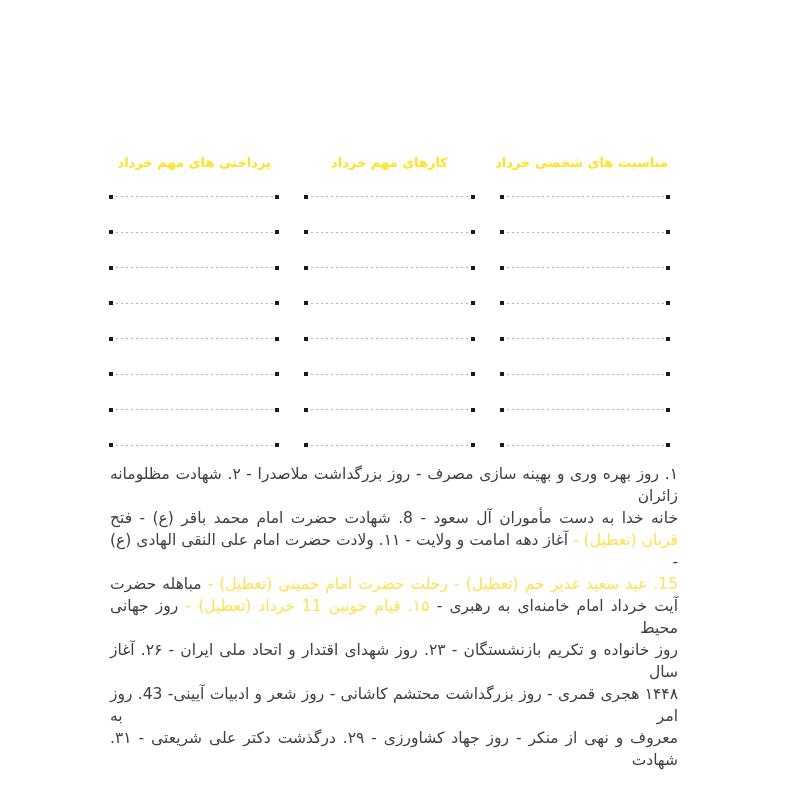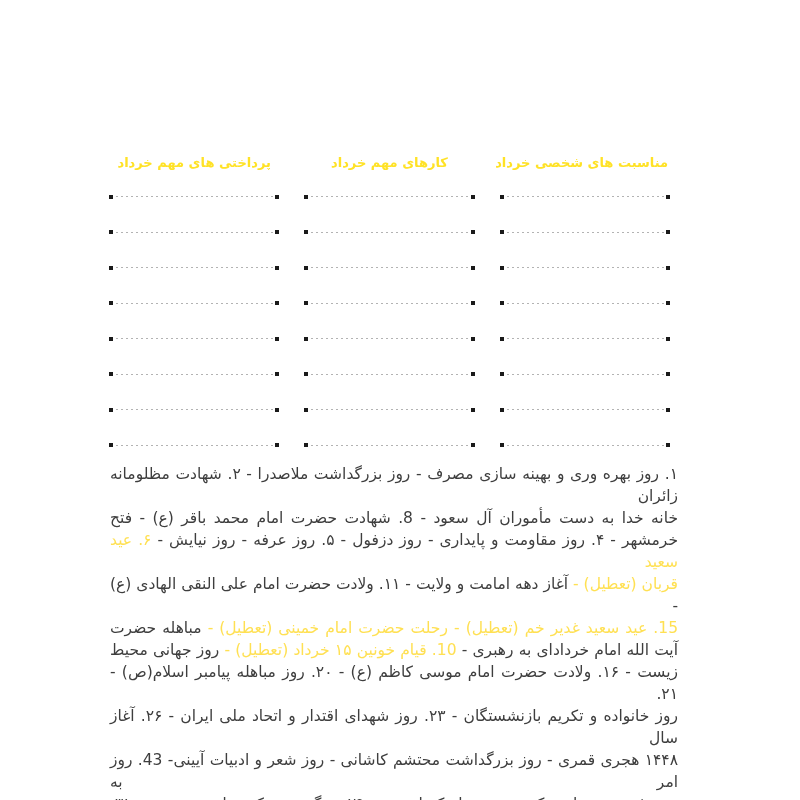--- a/index.html
+++ b/index.html
@@ -84,22 +84,20 @@
         <div class="dotline"></div>
         <div class="dotline"></div>
         <div class="dotline"></div>
         <div class="dotline"></div>
         <div class="dotline"></div>
       </div>
     </div>
   <div class="paragraph" id="paragraph">
       <div class="pline"><span>۱. روز بهره وری و بهینه سازی مصرف - روز بزرگداشت ملاصدرا - ۲. شهادت مظلومانه زائران</span></div>
       <div class="pline"><span>خانه خدا به دست مأموران آل سعود - 8. شهادت حضرت امام محمد باقر (ع) - فتح</span></div>
-      <div class="pline"><span>خرمشهر - ۴. روز مقاومت و پایداری - روز دزفول - ۵. روز عرفه - روز نیایش - </span><span class="hl">۶. عید سعید</span></div>
       <div class="pline"><span class="hl">قربان (تعطیل) - </span><span>آغاز دهه امامت و ولایت - ۱۱. ولادت حضرت امام علی النقی الهادی (ع) -</span></div>
       <div class="pline"><span class="hl">15. عید سعید غدیر خم (تعطیل) - رحلت حضرت امام خمینی (تعطیل) - </span><span>مباهله حضرت</span></div>
-      <div class="pline"><span>آیت الله امام خرداد‌ای به رهبری - </span><span class="hl">10. قیام خونین ۱۵ خرداد (تعطیل) - </span><span>روز جهانی محیط</span></div>
-      <div class="pline"><span>زیست - ۱۶. ولادت حضرت امام موسی کاظم (ع) - ۲۰. روز مباهله پیامبر اسلام(ص) - ۲۱.</span></div>
+      <div class="pline"><span>آیت خرداد امام خامنه‌ای به رهبری - </span><span class="hl">۱۵. قیام خونین 11 خرداد (تعطیل) - </span><span>روز جهانی محیط</span></div>
       <div class="pline"><span>روز خانواده و تکریم بازنشستگان - ۲۳. روز شهدای اقتدار و اتحاد ملی ایران - ۲۶. آغاز سال</span></div>
       <div class="pline"><span>۱۴۴۸ هجری قمری - روز بزرگداشت محتشم کاشانی - روز شعر و ادبیات آیینی- 43. روز امر به</span></div>
       <div class="pline"><span>معروف و نهی از منکر - روز جهاد کشاورزی - ۲۹. درگذشت دکتر علی شریعتی - ۳۱. شهادت</span></div>
     </div>
 </div>
 
 </body></html>

